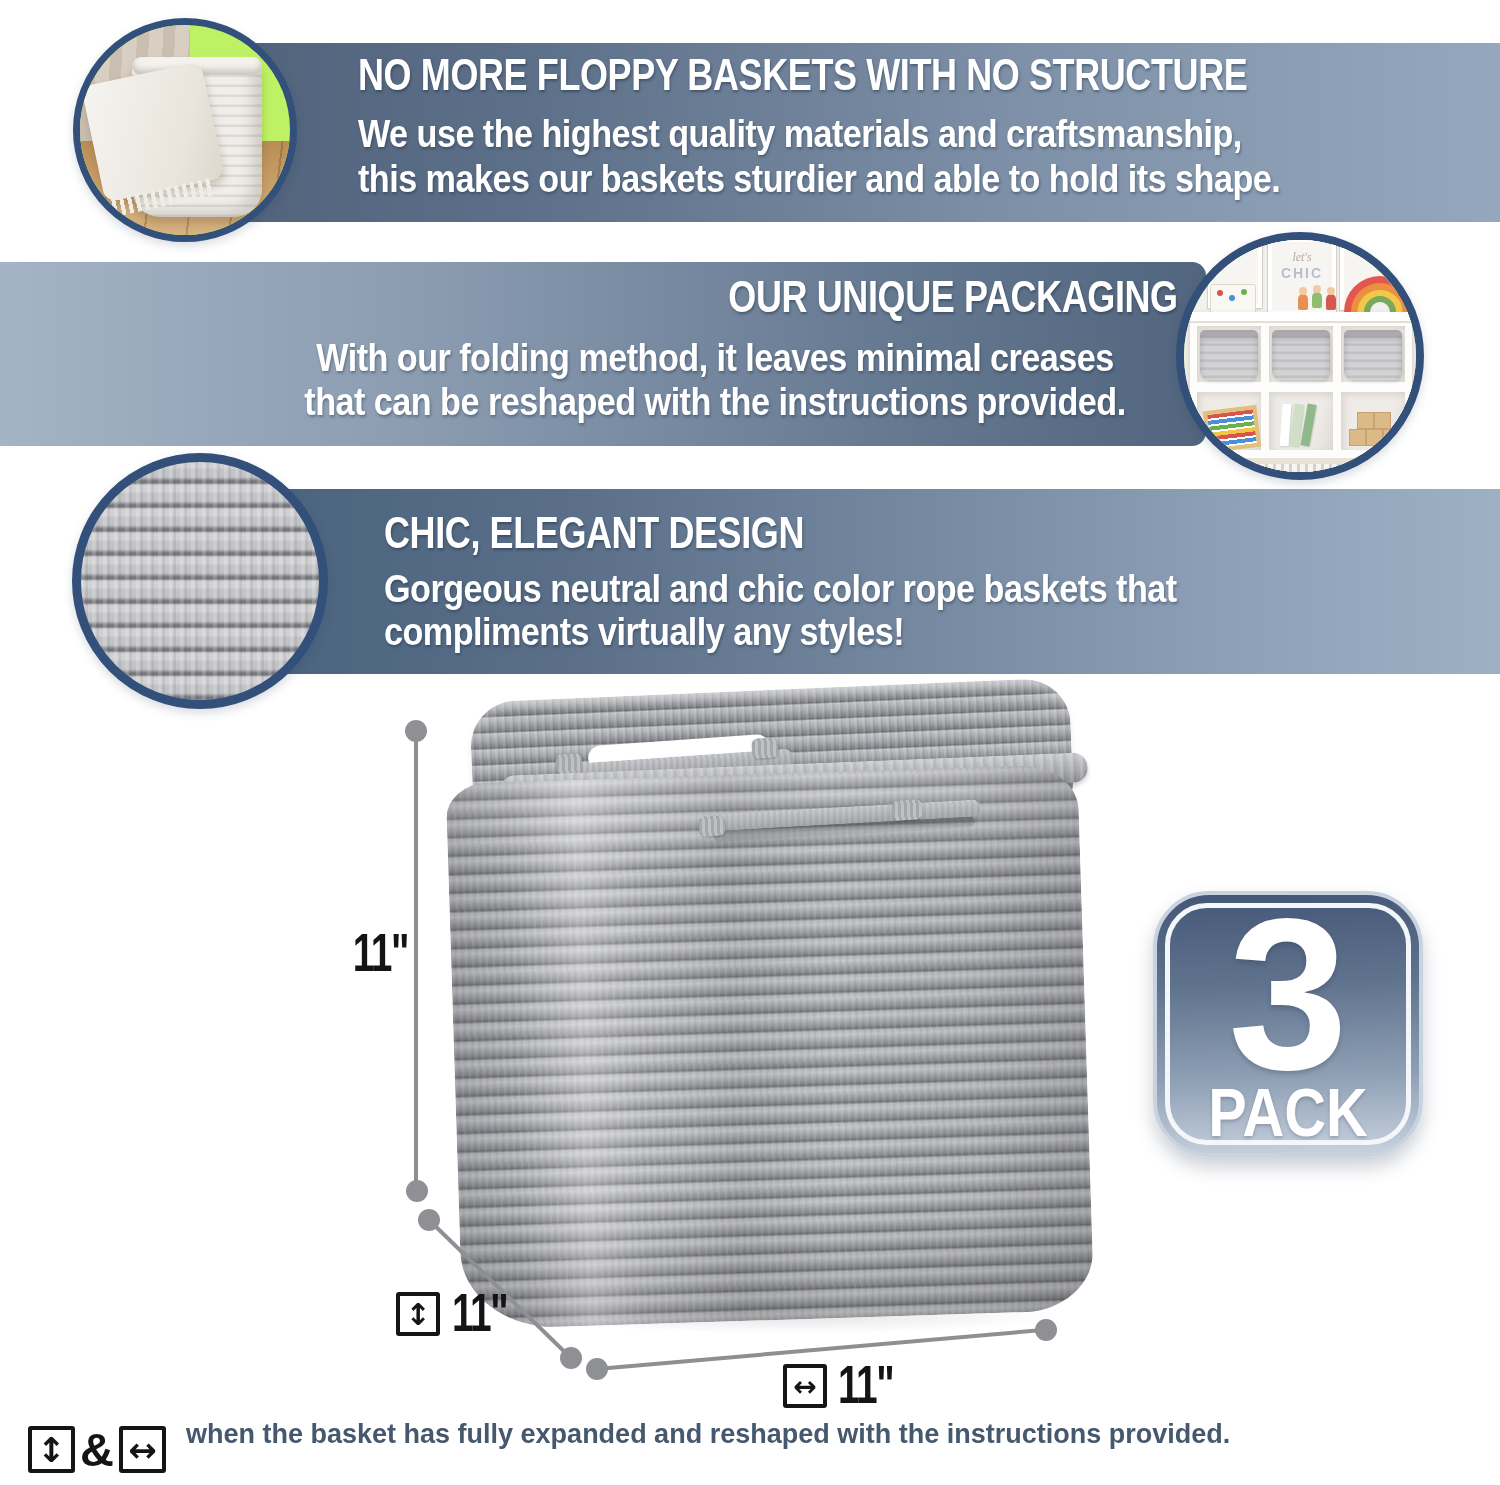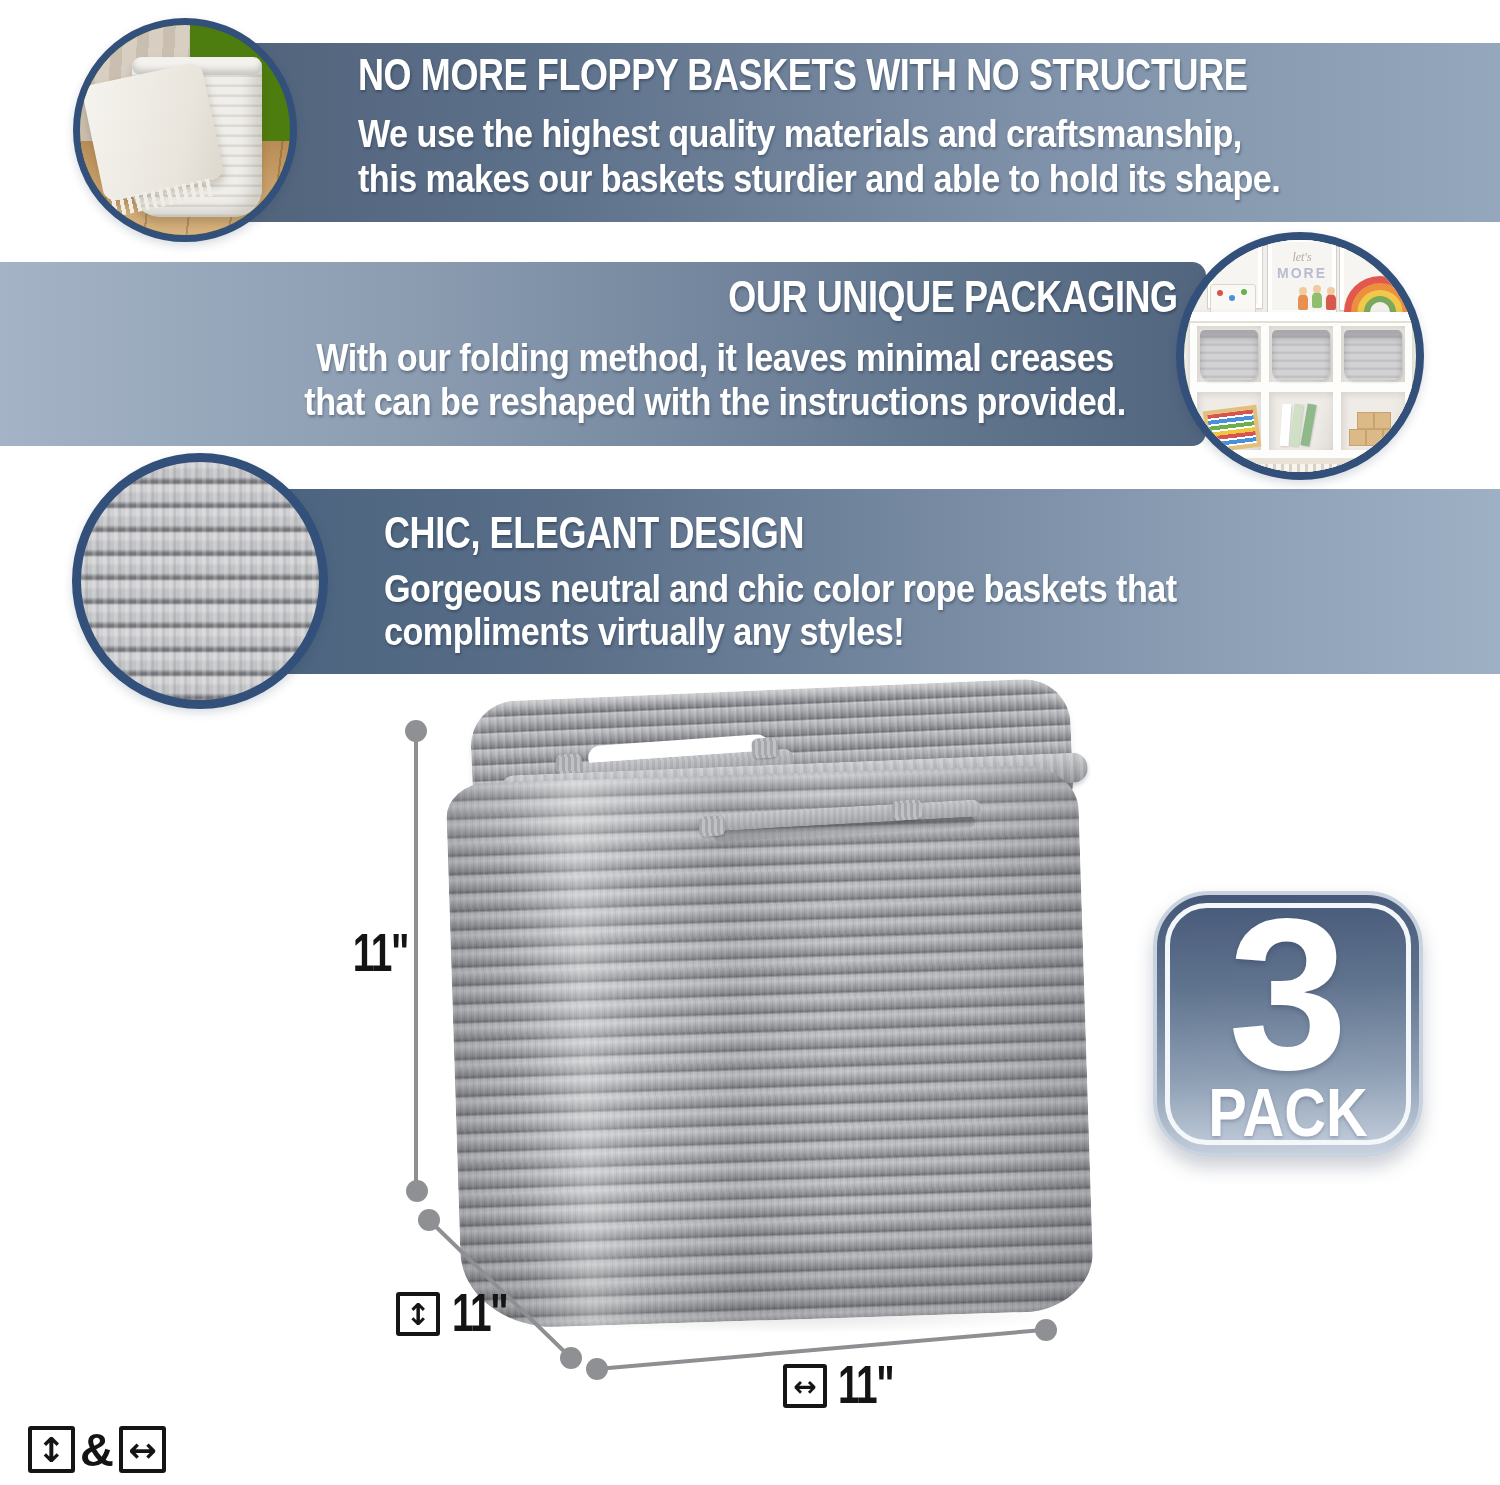--- a/index.html
+++ b/index.html
@@ -23,21 +23,21 @@
   .f-body{position:absolute;transform:scaleX(.9);transform-origin:left center;}
   .t1{left:358px;top:51px;}
   .d1{left:358px;top:112px;line-height:45px;}
   .t2{right:322px;top:273px;transform-origin:right center;}
   .d2{left:230px;top:336px;width:970px;text-align:center;line-height:44px;transform-origin:center center;}
   .t3{left:384px;top:509px;}
   .d3{left:384px;top:568px;line-height:43px;}
 
   
   .circle{position:absolute;border-radius:50%;border:7px solid #33507a;overflow:hidden;
-    background:#4d7c0f;box-shadow:0 4px 10px rgba(40,60,90,.18);}
+    background:#bef264;box-shadow:0 4px 10px rgba(40,60,90,.18);}
   .circle .inner{position:absolute;inset:0;}
   .c1{left:73px;top:18px;width:210px;height:210px;}
   .c2{left:1176px;top:232px;width:232px;height:232px;border-width:8px;}
   .c3{left:72px;top:453px;width:238px;height:238px;border-width:9px;
     background:
       repeating-linear-gradient(90deg,rgba(255,255,255,.18) 0 3px,rgba(70,70,76,.10) 5px 7px,transparent 7px 11px),
       repeating-linear-gradient(180deg,#d2d2d4 0 5px,#c2c3c6 8px 15px,#77787d 19px 21px,#cfcfd1 23px 24px);}
   
   .c1-curtain{position:absolute;left:-8px;top:-8px;width:118px;height:150px;
     background:repeating-linear-gradient(93deg,#d8cec2 0 14px,#c9beb0 14px 26px);}
@@ -232,21 +232,21 @@
       <div class="c1-fringe"></div>
     </div>
   </div>
 </div>
 
 <div class="circle c2">
   <div class="inner c2-wall">
     <div class="frame fr1"></div>
     <div class="frame fr2">
       <span class="fr-script">let's</span>
-      <span class="fr-word">MORE</span>
+      <span class="fr-word">CHIC</span>
     </div>
     <div class="frame fr3"></div>
     <div class="rainbow">
       <div class="arc a1"></div>
       <div class="arc a2"></div>
       <div class="arc a3"></div>
       <div class="arc a4"></div>
       <div class="arc a5"></div>
     </div>
     <div class="doll dl1"></div>
@@ -329,13 +329,14 @@
 <div class="badge">
   <div class="badge-inner"></div>
   <div class="badge-num">3</div>
   <div class="badge-label">PACK</div>
 </div>
 
 <div class="note-box nb1">↕</div>
 <div class="note-amp">&amp;</div>
 <div class="note-box nb2">↔</div>
 <div class="note-text">
+  <div>when the basket has fully expanded and reshaped with the instructions provided.</div>
 </div>
 
 </body></html>

